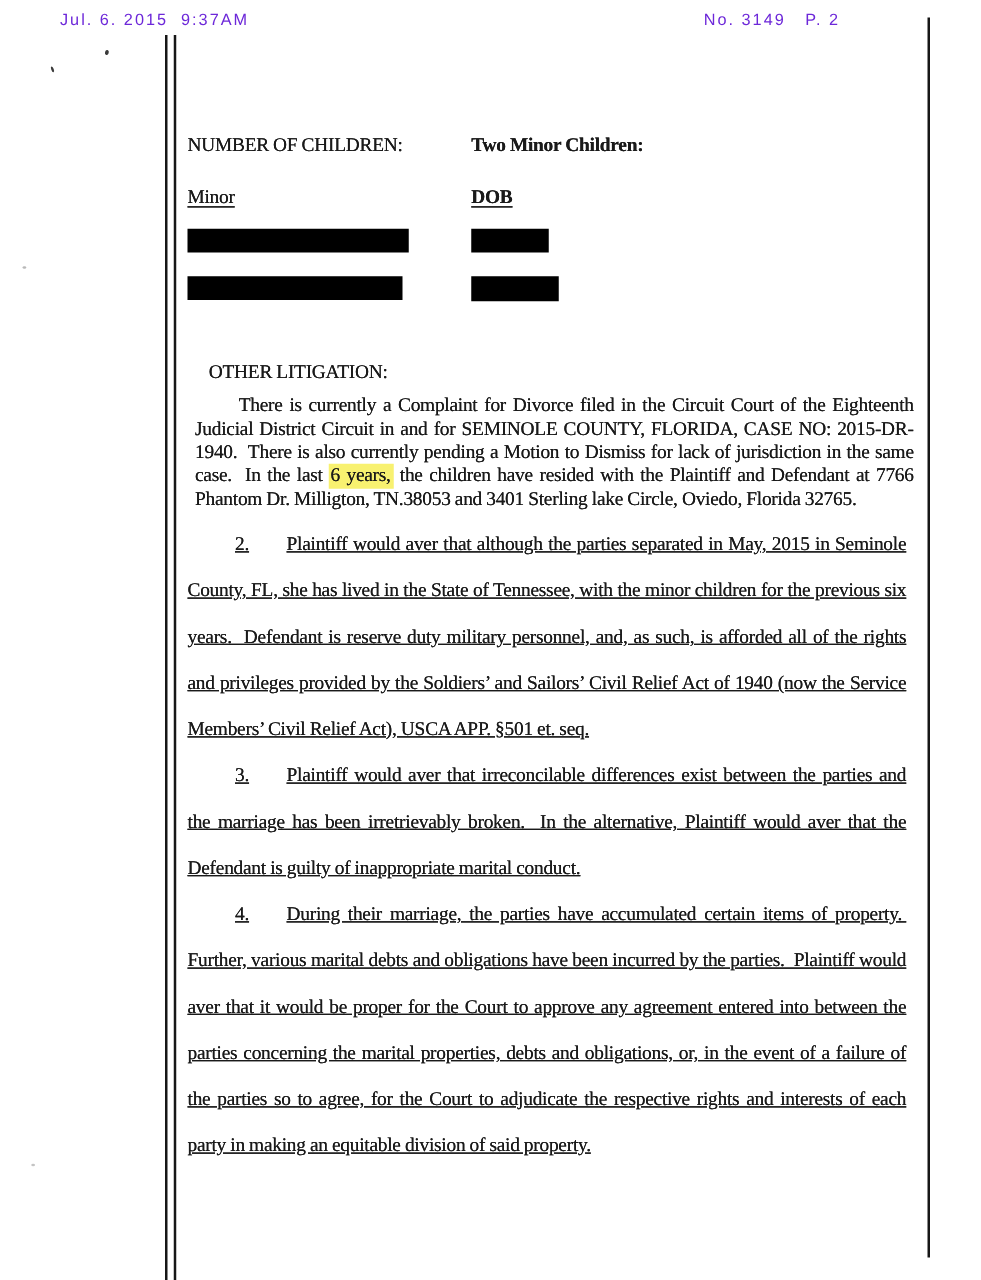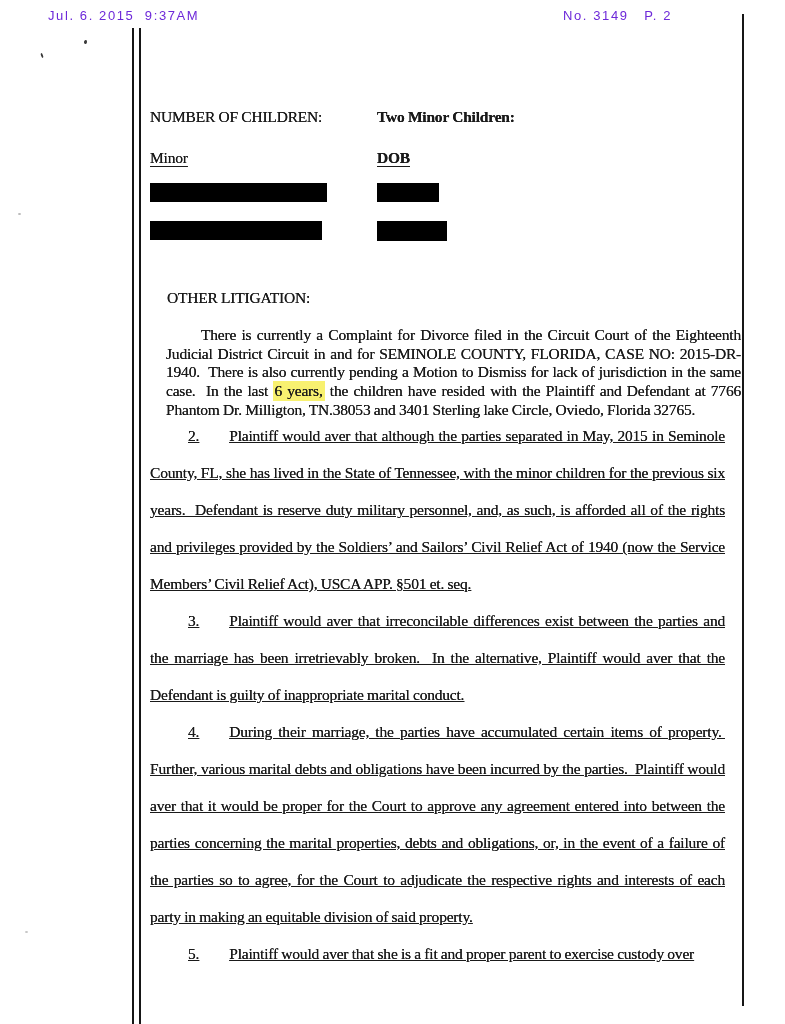--- a/index.html
+++ b/index.html
@@ -58,21 +58,21 @@
   .bar-d2 { left: 227px; top: 115px; width: 70px;  height: 20px; }
 
   
   .ol-heading { position: absolute; left: 167px; top: 276px; margin-top: 13px; }
 
   .para1 {
     position: absolute; left: 150px; top: 310px; width: 575px;
     line-height: 18.7px;
     text-align: justify;
     text-indent: 35px;
-    margin: 16px;
+    margin: 6px;
   }
   .hl { background: var(--hl, #f8f170); padding: 1px 2px 2px 1px; }
 
   .body-flow {
     position: absolute; left: 150px; top: 417px; width: 575px;
     line-height: 37px;
     text-align: justify;
   }
   .body-flow p { margin: 0; text-indent: 38px; text-decoration: underline; }
   .ptab { display: inline-block; width: 30px; }
@@ -110,16 +110,15 @@
   </div>
 
   <div class="ol-heading doc">OTHER LITIGATION:</div>
 
   <p class="para1 doc"><span>There is currently a Complaint for Divorce filed in the Circuit Court of the Eighteenth Judicial District Circuit in and for SEMINOLE COUNTY, FLORIDA, CASE NO: 2015-DR-1940.&nbsp; There is also currently pending a Motion to Dismiss for lack of jurisdiction in the same case.&nbsp; In the last </span><span class="hl">6 years,</span><span> the children have resided with the Plaintiff and Defendant at 7766 Phantom Dr. Milligton, TN.38053 and 3401 Sterling lake Circle, Oviedo, Florida 32765.</span></p>
 
   <div class="body-flow doc">
       <p><span>2.</span><span class="ptab"></span><span>Plaintiff would aver that although the parties separated in May, 2015 in Seminole County, FL, she has lived in the State of Tennessee, with the minor children for the previous six years.&nbsp; Defendant is reserve duty military personnel, and, as such, is afforded all of the rights and privileges provided by the Soldiers’ and Sailors’ Civil Relief Act of 1940 (now the Service Members’ Civil Relief Act), USCA APP. §501 et. seq.</span></p>
       <p><span>3.</span><span class="ptab"></span><span>Plaintiff would aver that irreconcilable differences exist between the parties and the marriage has been irretrievably broken.&nbsp; In the alternative, Plaintiff would aver that the Defendant is guilty of inappropriate marital conduct.</span></p>
       <p><span>4.</span><span class="ptab"></span><span>During their marriage, the parties have accumulated certain items of property.&nbsp; Further, various marital debts and obligations have been incurred by the parties.&nbsp; Plaintiff would aver that it would be proper for the Court to approve any agreement entered into between the parties concerning the marital properties, debts and obligations, or, in the event of a failure of the parties so to agree, for the Court to adjudicate the respective rights and interests of each party in making an equitable division of said property.</span></p>
-      <p><span>5.</span><span class="ptab"></span><span>Plaintiff would aver that she is a fit and proper parent to exercise custody over</span></p>
     </div>
 
 </div>
 
 </body></html>

